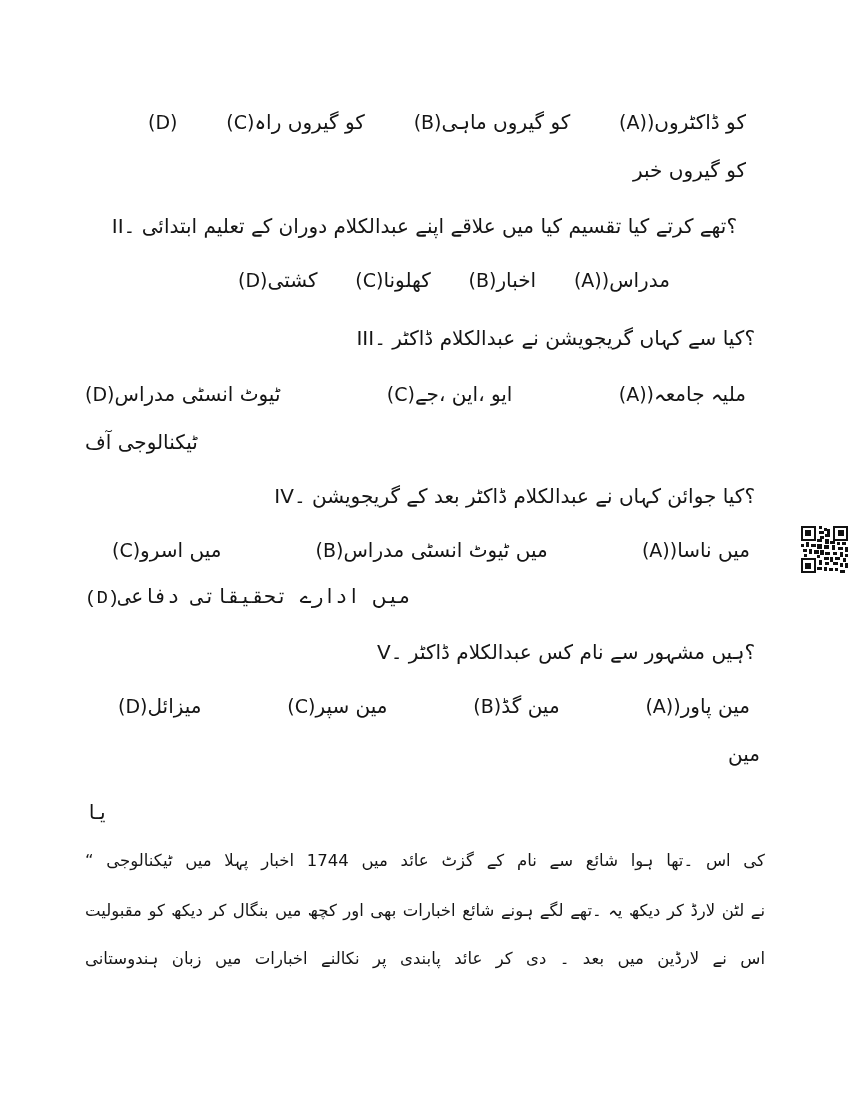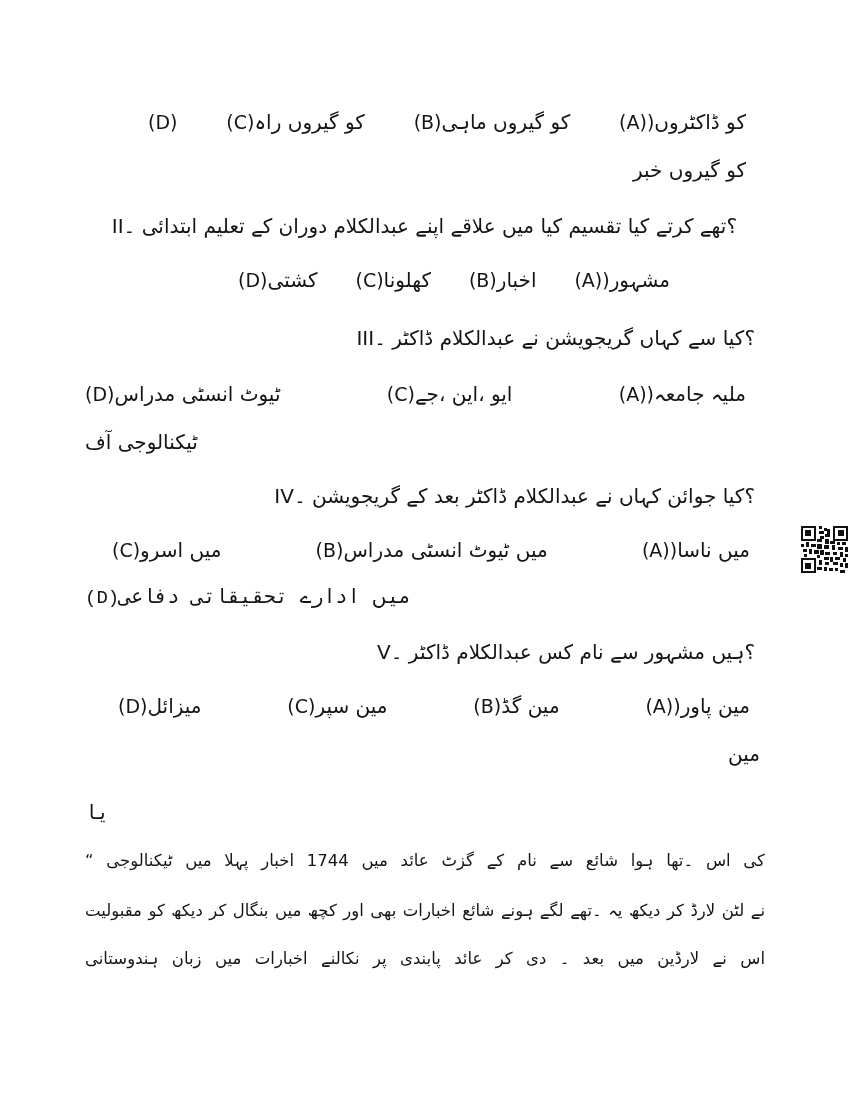--- a/index.html
+++ b/index.html
@@ -35,21 +35,21 @@
   <div class="row opts" style="top:104px;left:148px;right:104px;">
     <span class="opt"><span class="lbl">(A))</span><span>ڈاکٹروں‎ ‎کو</span></span>
     <span class="opt"><span class="lbl">(B)</span><span>ماہی‎ ‎گیروں‎ ‎کو</span></span>
     <span class="opt"><span class="lbl">(C)</span><span>راہ‎ ‎گیروں‎ ‎کو</span></span>
     <span class="opt"><span class="lbl">(D)</span><span></span></span>
   </div>
   <div class="row right" style="top:152px;left:300px;right:104px;">خبر‎ ‎گیروں‎ ‎کو</div>
 
   <div class="row right" style="top:208px;left:85px;right:113px;">II‎۔‎‎ ‎ابتدائی‎ ‎تعلیم‎ ‎کے‎ ‎دوران‎ ‎عبدالکلام‎ ‎اپنے‎ ‎علاقے‎ ‎میں‎ ‎کیا‎ ‎تقسیم‎ ‎کیا‎ ‎کرتے‎ ‎تھے‎؟</div>
   <div class="row opts" style="top:262px;left:238px;right:180px;">
-    <span class="opt"><span class="lbl">(A))</span><span>مشہور</span></span>
+    <span class="opt"><span class="lbl">(A))</span><span>مدراس</span></span>
     <span class="opt"><span class="lbl">(B)</span><span>اخبار</span></span>
     <span class="opt"><span class="lbl">(C)</span><span>کھلونا</span></span>
     <span class="opt"><span class="lbl">(D)</span><span>کشتی</span></span>
   </div>
 
   <div class="row right" style="top:320px;left:85px;right:95px;">III‎۔‎‎ ‎ڈاکٹر‎ ‎عبدالکلام‎ ‎نے‎ ‎گریجویشن‎ ‎کہاں‎ ‎سے‎ ‎کیا‎؟</div>
   <div class="row opts" style="top:376px;left:85px;right:104px;">
     <span class="opt"><span class="lbl">(A))</span><span>جامعہ‎ ‎ملیہ</span></span>
     <span class="opt"><span class="lbl">(C)</span><span>جے،‎ ‎این،‎ ‎ایو</span></span>
     <span class="opt"><span class="lbl">(D)</span><span>مدراس‎ ‎انسٹی‎ ‎ٹیوٹ</span></span>

